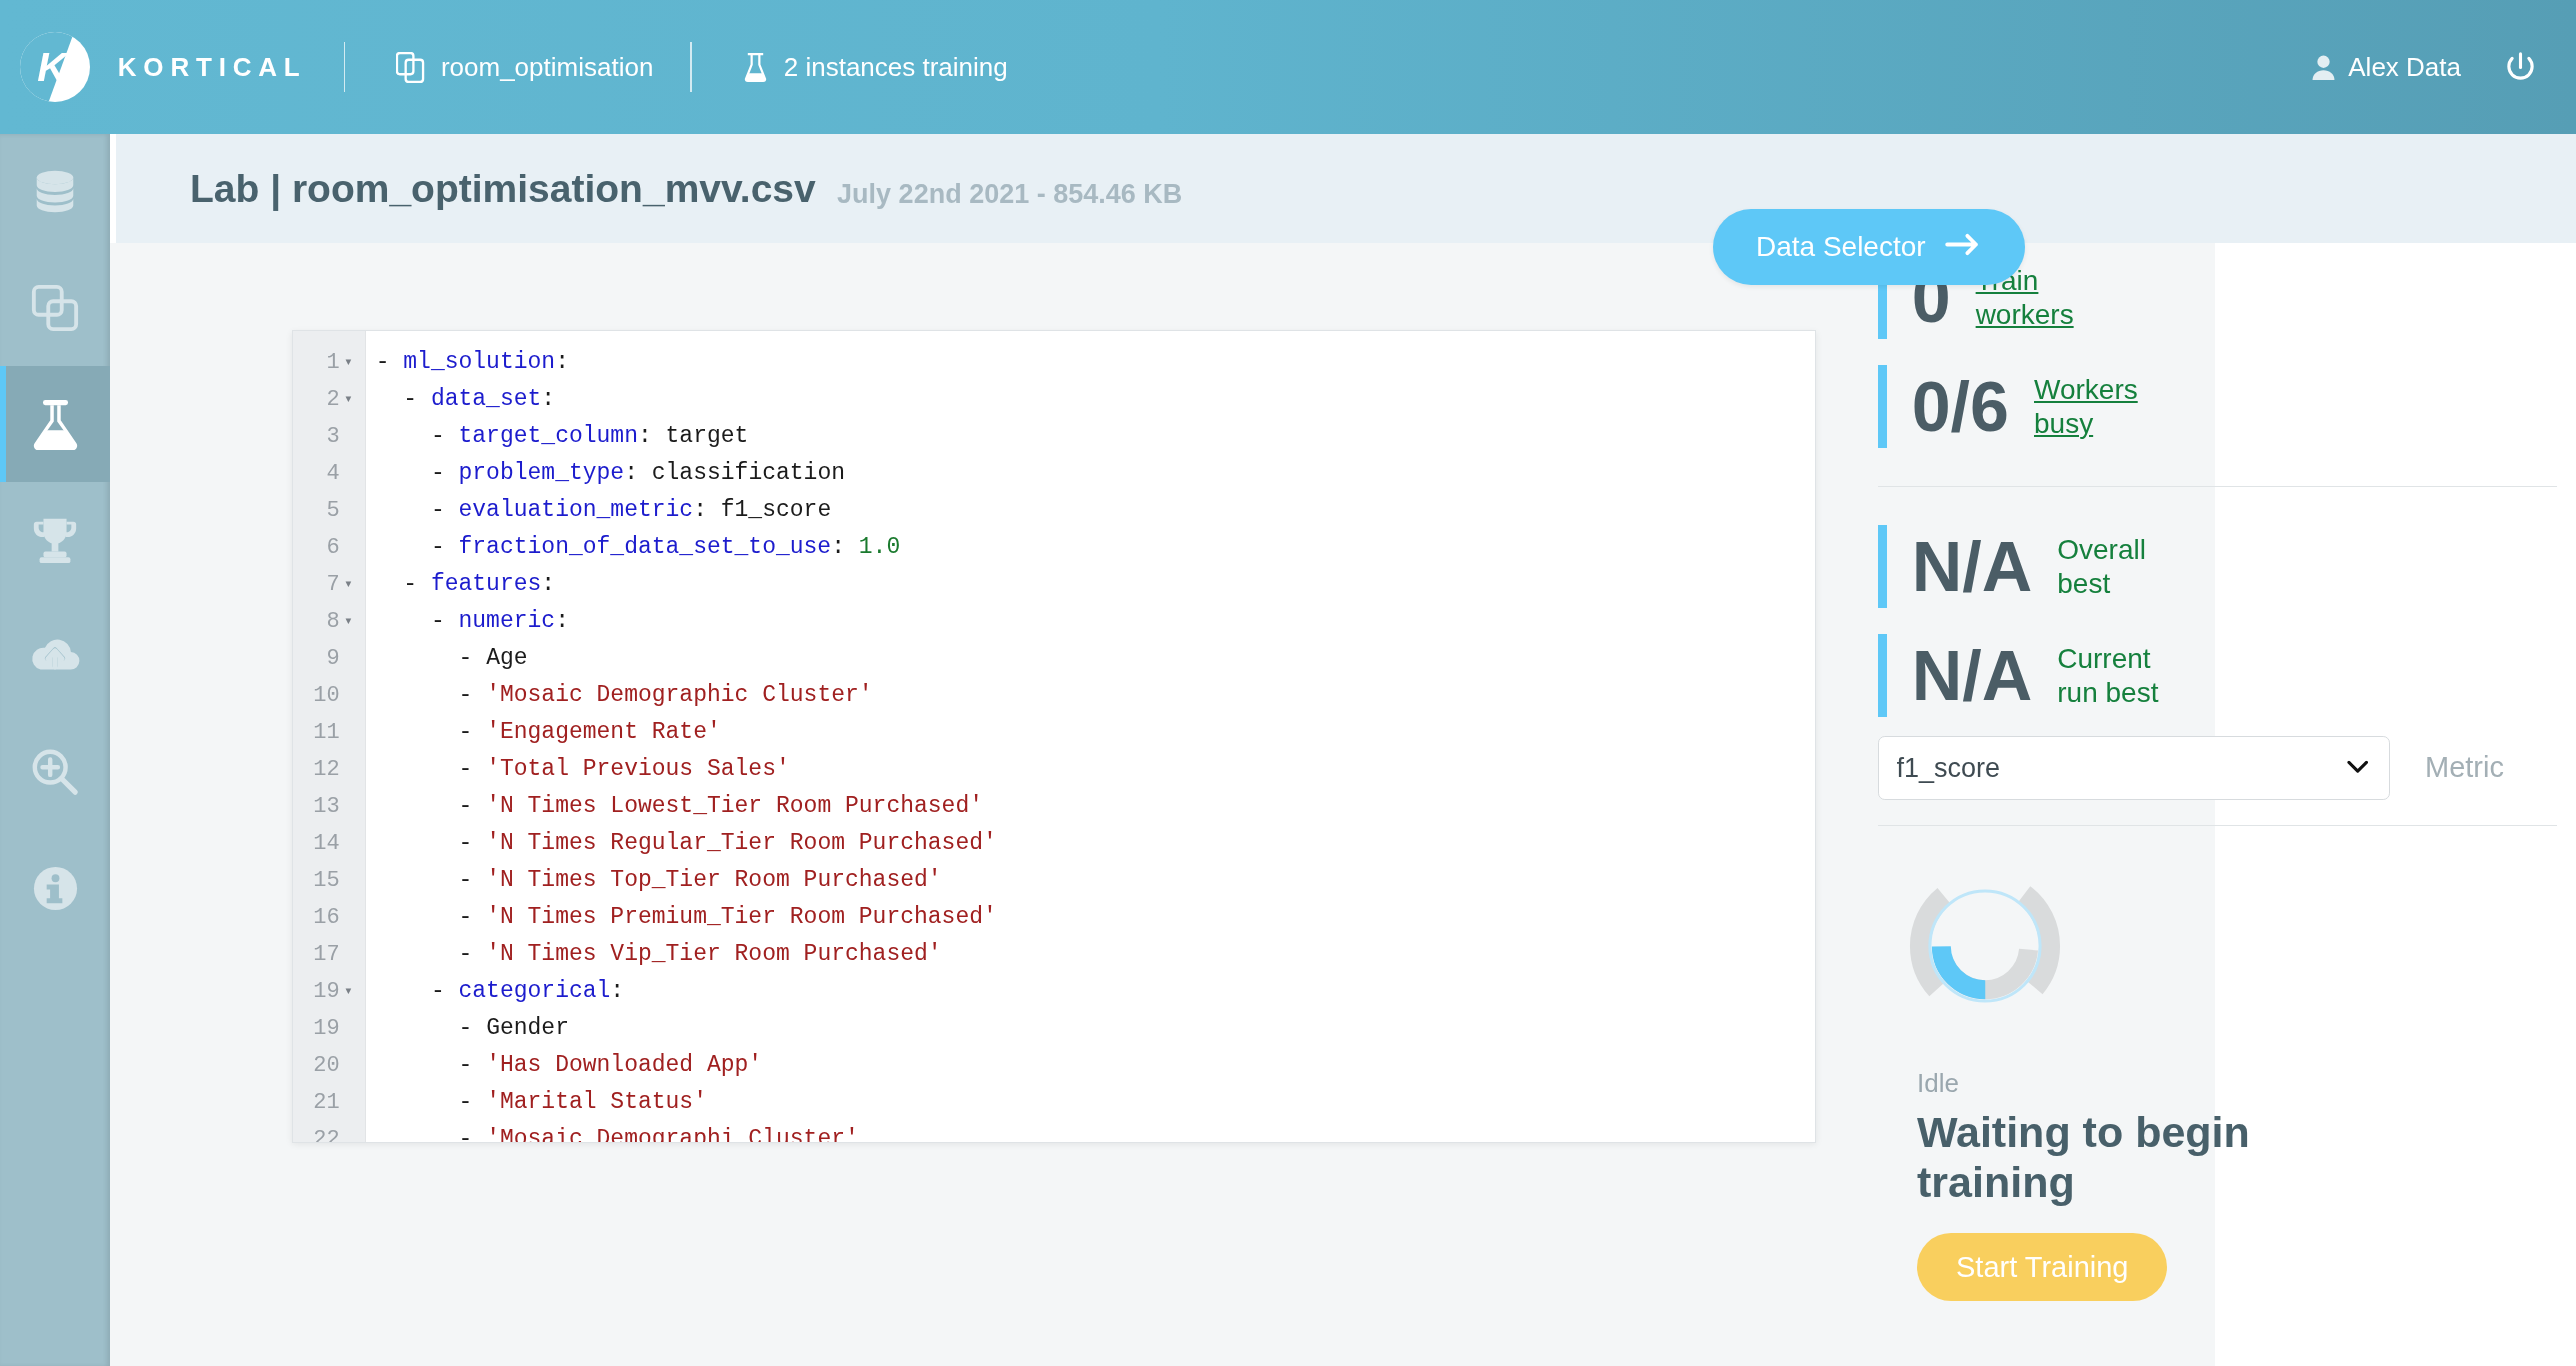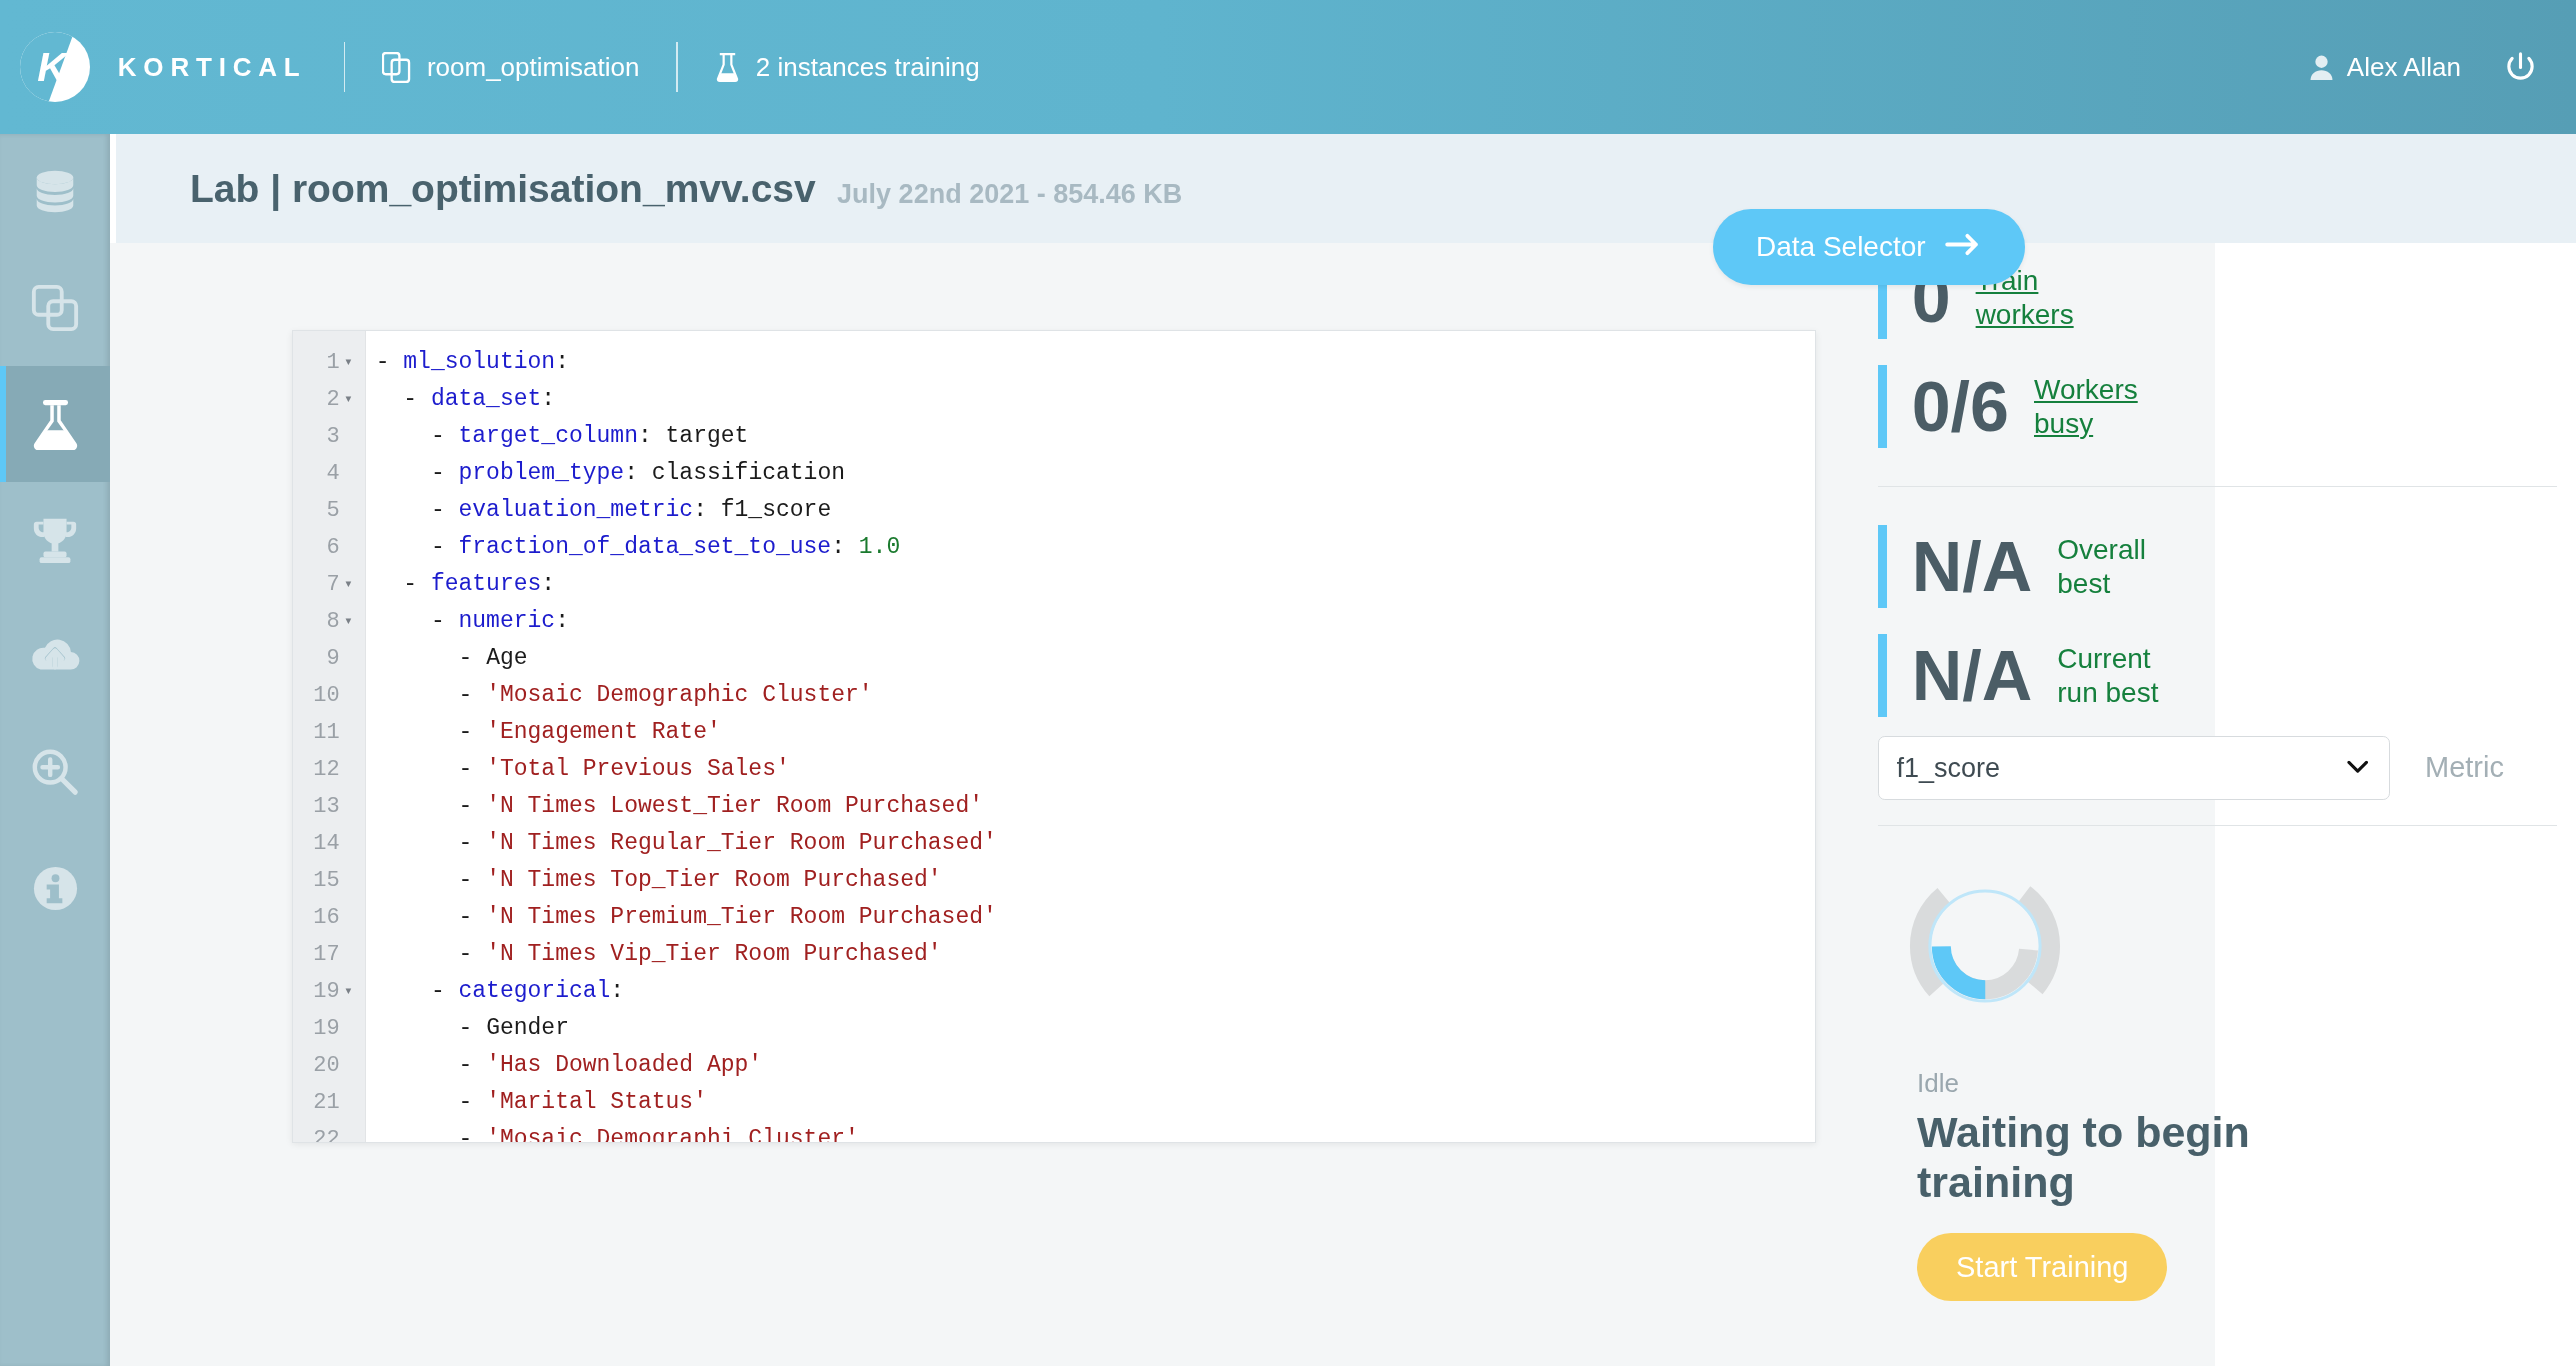--- a/index.html
+++ b/index.html
@@ -33,21 +33,21 @@
     position: relative; z-index: 2; color: #ffffff;
     font-size: 41px; font-weight: 700; font-style: italic;
     font-family: "Liberation Sans", sans-serif; line-height: 1;
     margin-left: -5.8px;
   }
   .brand {
     color: #ffffff; font-size: 26px; font-weight: 600;
     letter-spacing: 6.8px; margin-left: 7.8px;
   }
   .tb-div { width: 1.9px; height: 50px; background: rgba(255,255,255,.72); margin: 0 37px; }
-  .tb-item { display: flex; align-items: center; color: #ffffff; font-size: 26px; }
+  .tb-item { display: flex; align-items: center; color: #ffffff; font-size: 26px; margin-left: 14px; }
   .tb-item .tb-ico { margin-right: 15.5px; display: flex; align-items: center; }
   .tb-spacer { flex: 1; }
   .tb-user { display: flex; align-items: center; color: #ffffff; font-size: 26px; }
   .tb-user .tb-ico { margin-right: 12.6px; display: flex; }
   .tb-power { margin-left: 43px; margin-right: 39px; display: flex; align-items: center; }
 
   
   .sidebar {
     position: absolute; left: 0; top: 134px; width: 110px; height: 1233px;
     background: #9ebfca; z-index: 20;
@@ -221,21 +221,21 @@
 
     <div class="tb-spacer"></div>
 
     <div class="tb-user">
       <span class="tb-ico">
         <svg width="25" height="27" viewBox="0 0 26 28">
           <circle cx="13" cy="8" r="6.4" fill="#e3eef2"></circle>
           <path d="M1.6 27c0-6.2 5.1-10.2 11.4-10.2S24.4 20.8 24.4 27z" fill="#e3eef2"></path>
         </svg>
       </span>
-      <span>Alex Allan</span>
+      <span>Alex Data</span>
     </div>
 
     <div class="tb-power">
       <svg width="33" height="33" viewBox="0 0 34 34">
         <path d="M17 3v14" stroke="#ffffff" stroke-width="3.2" stroke-linecap="round" fill="none"></path>
         <path d="M25.6 7.6a12 12 0 11-17.2 0" stroke="#ffffff" stroke-width="3.2" stroke-linecap="round" fill="none"></path>
       </svg>
     </div>
   </div>
 

